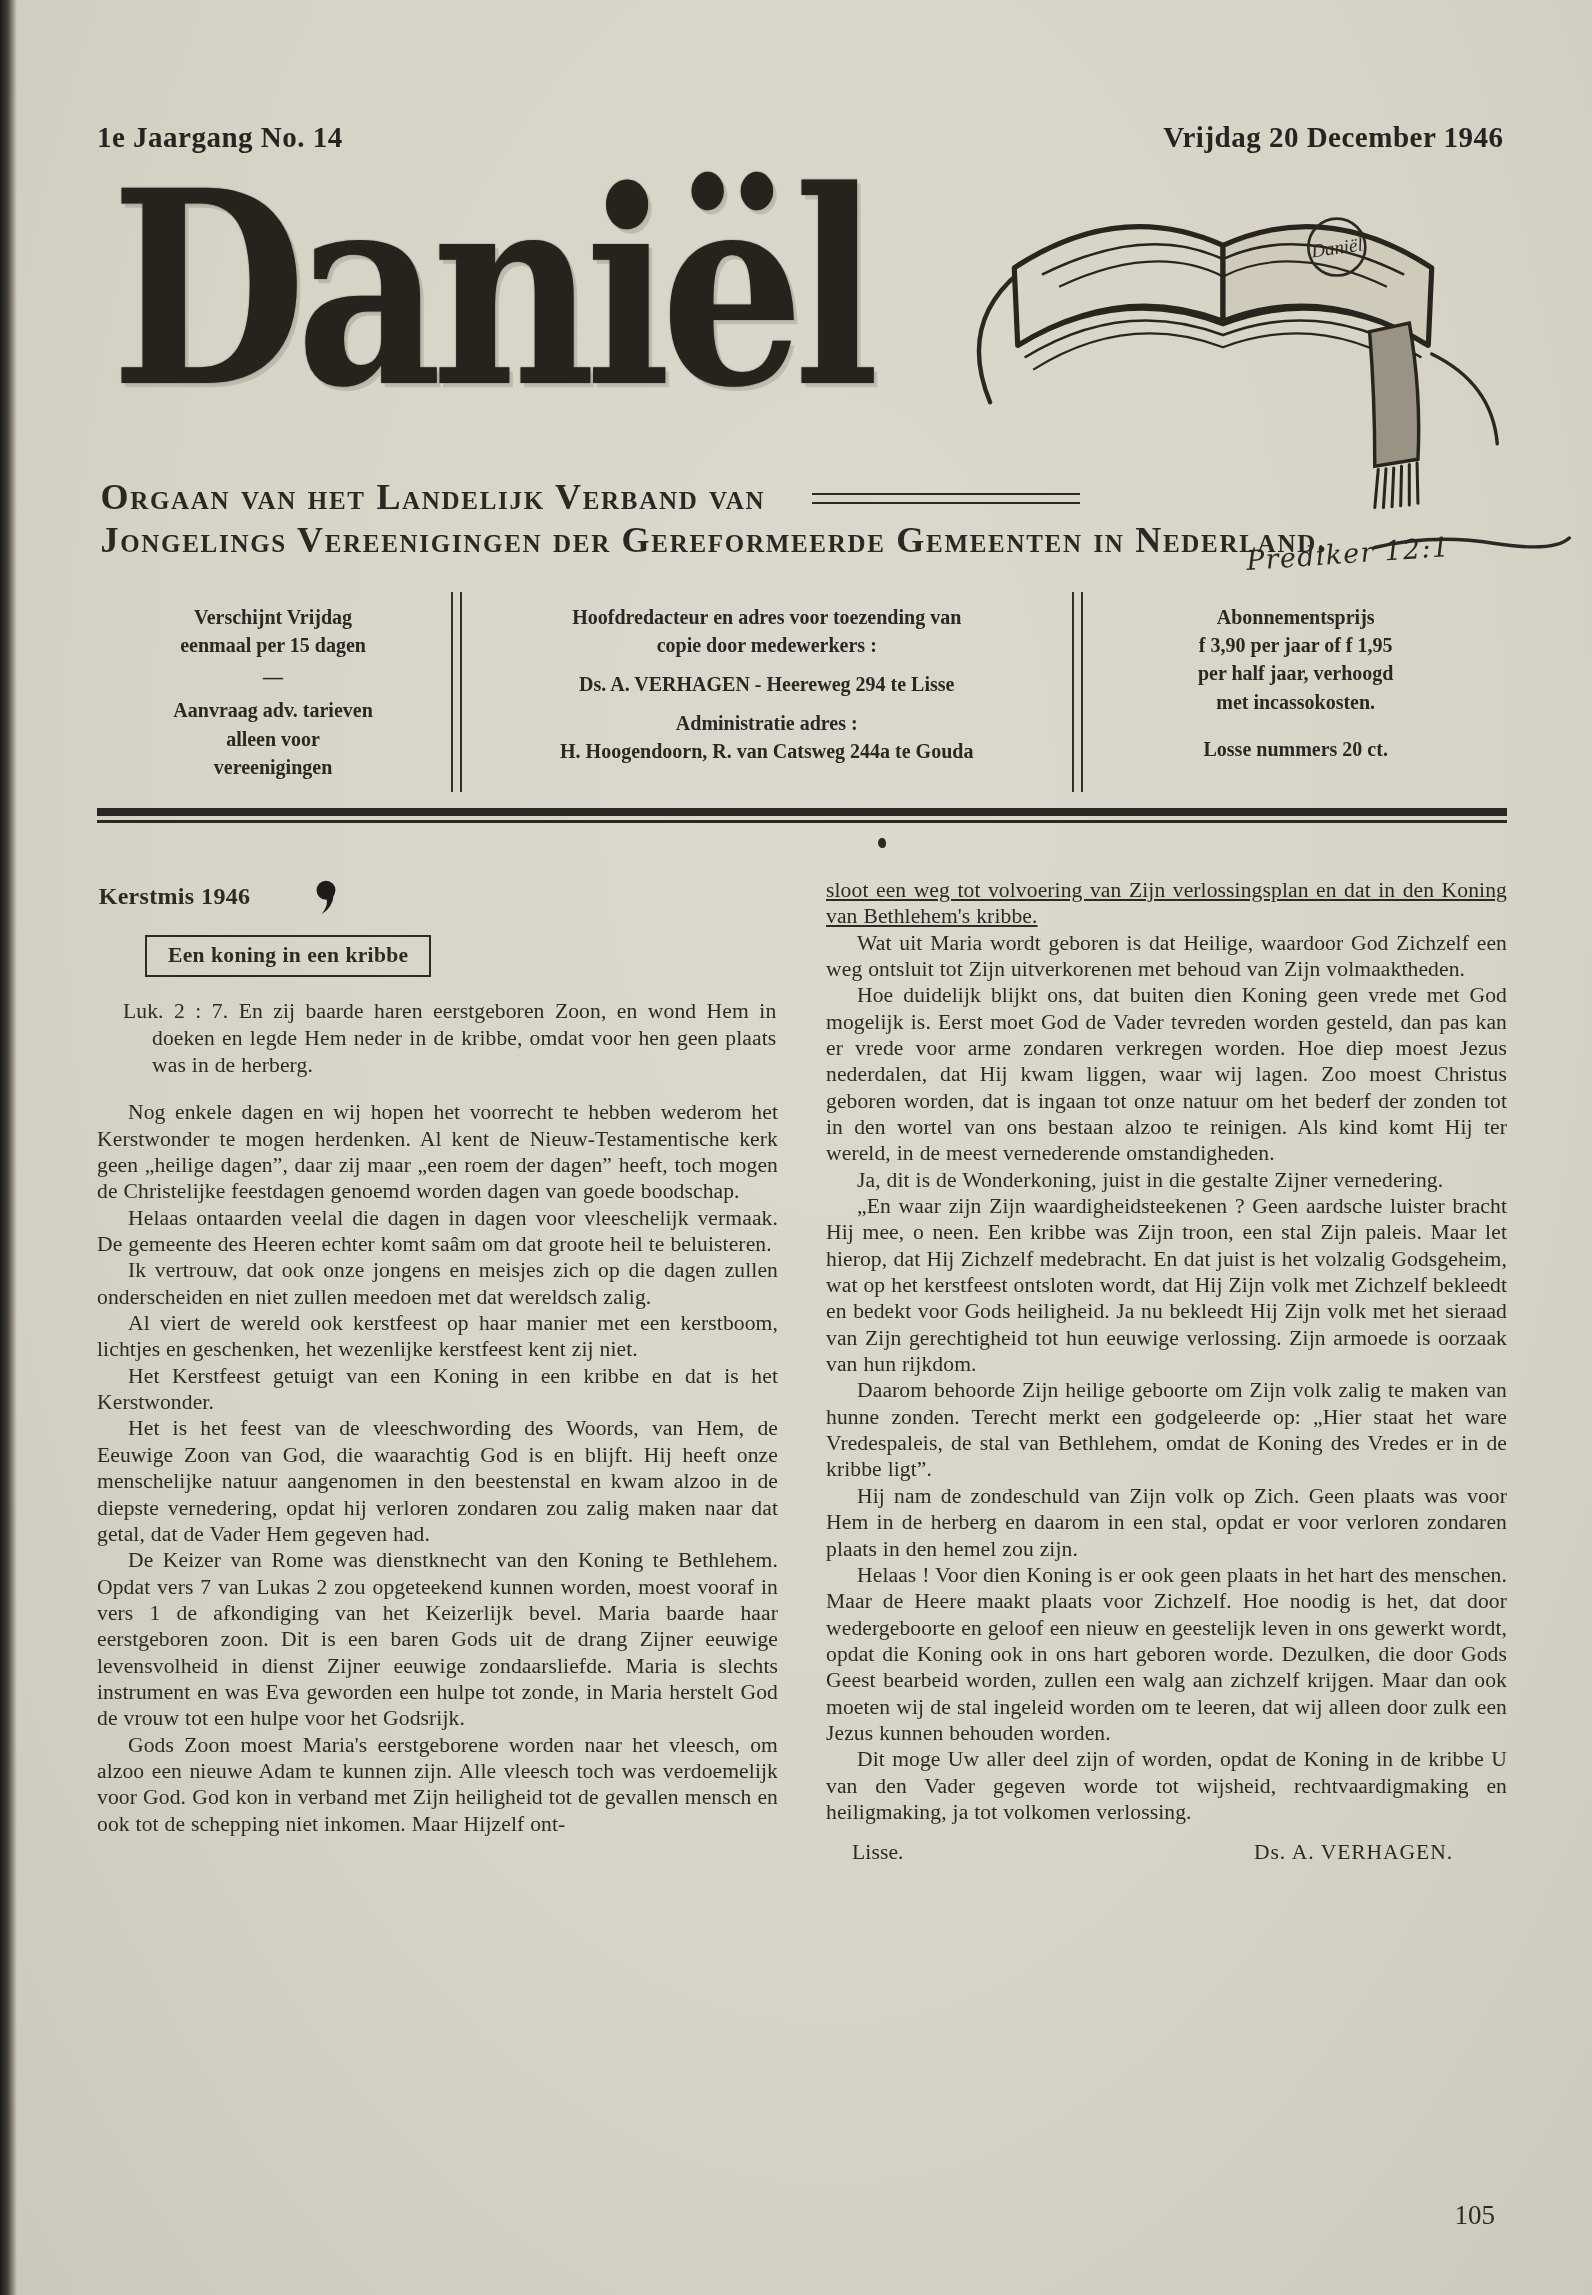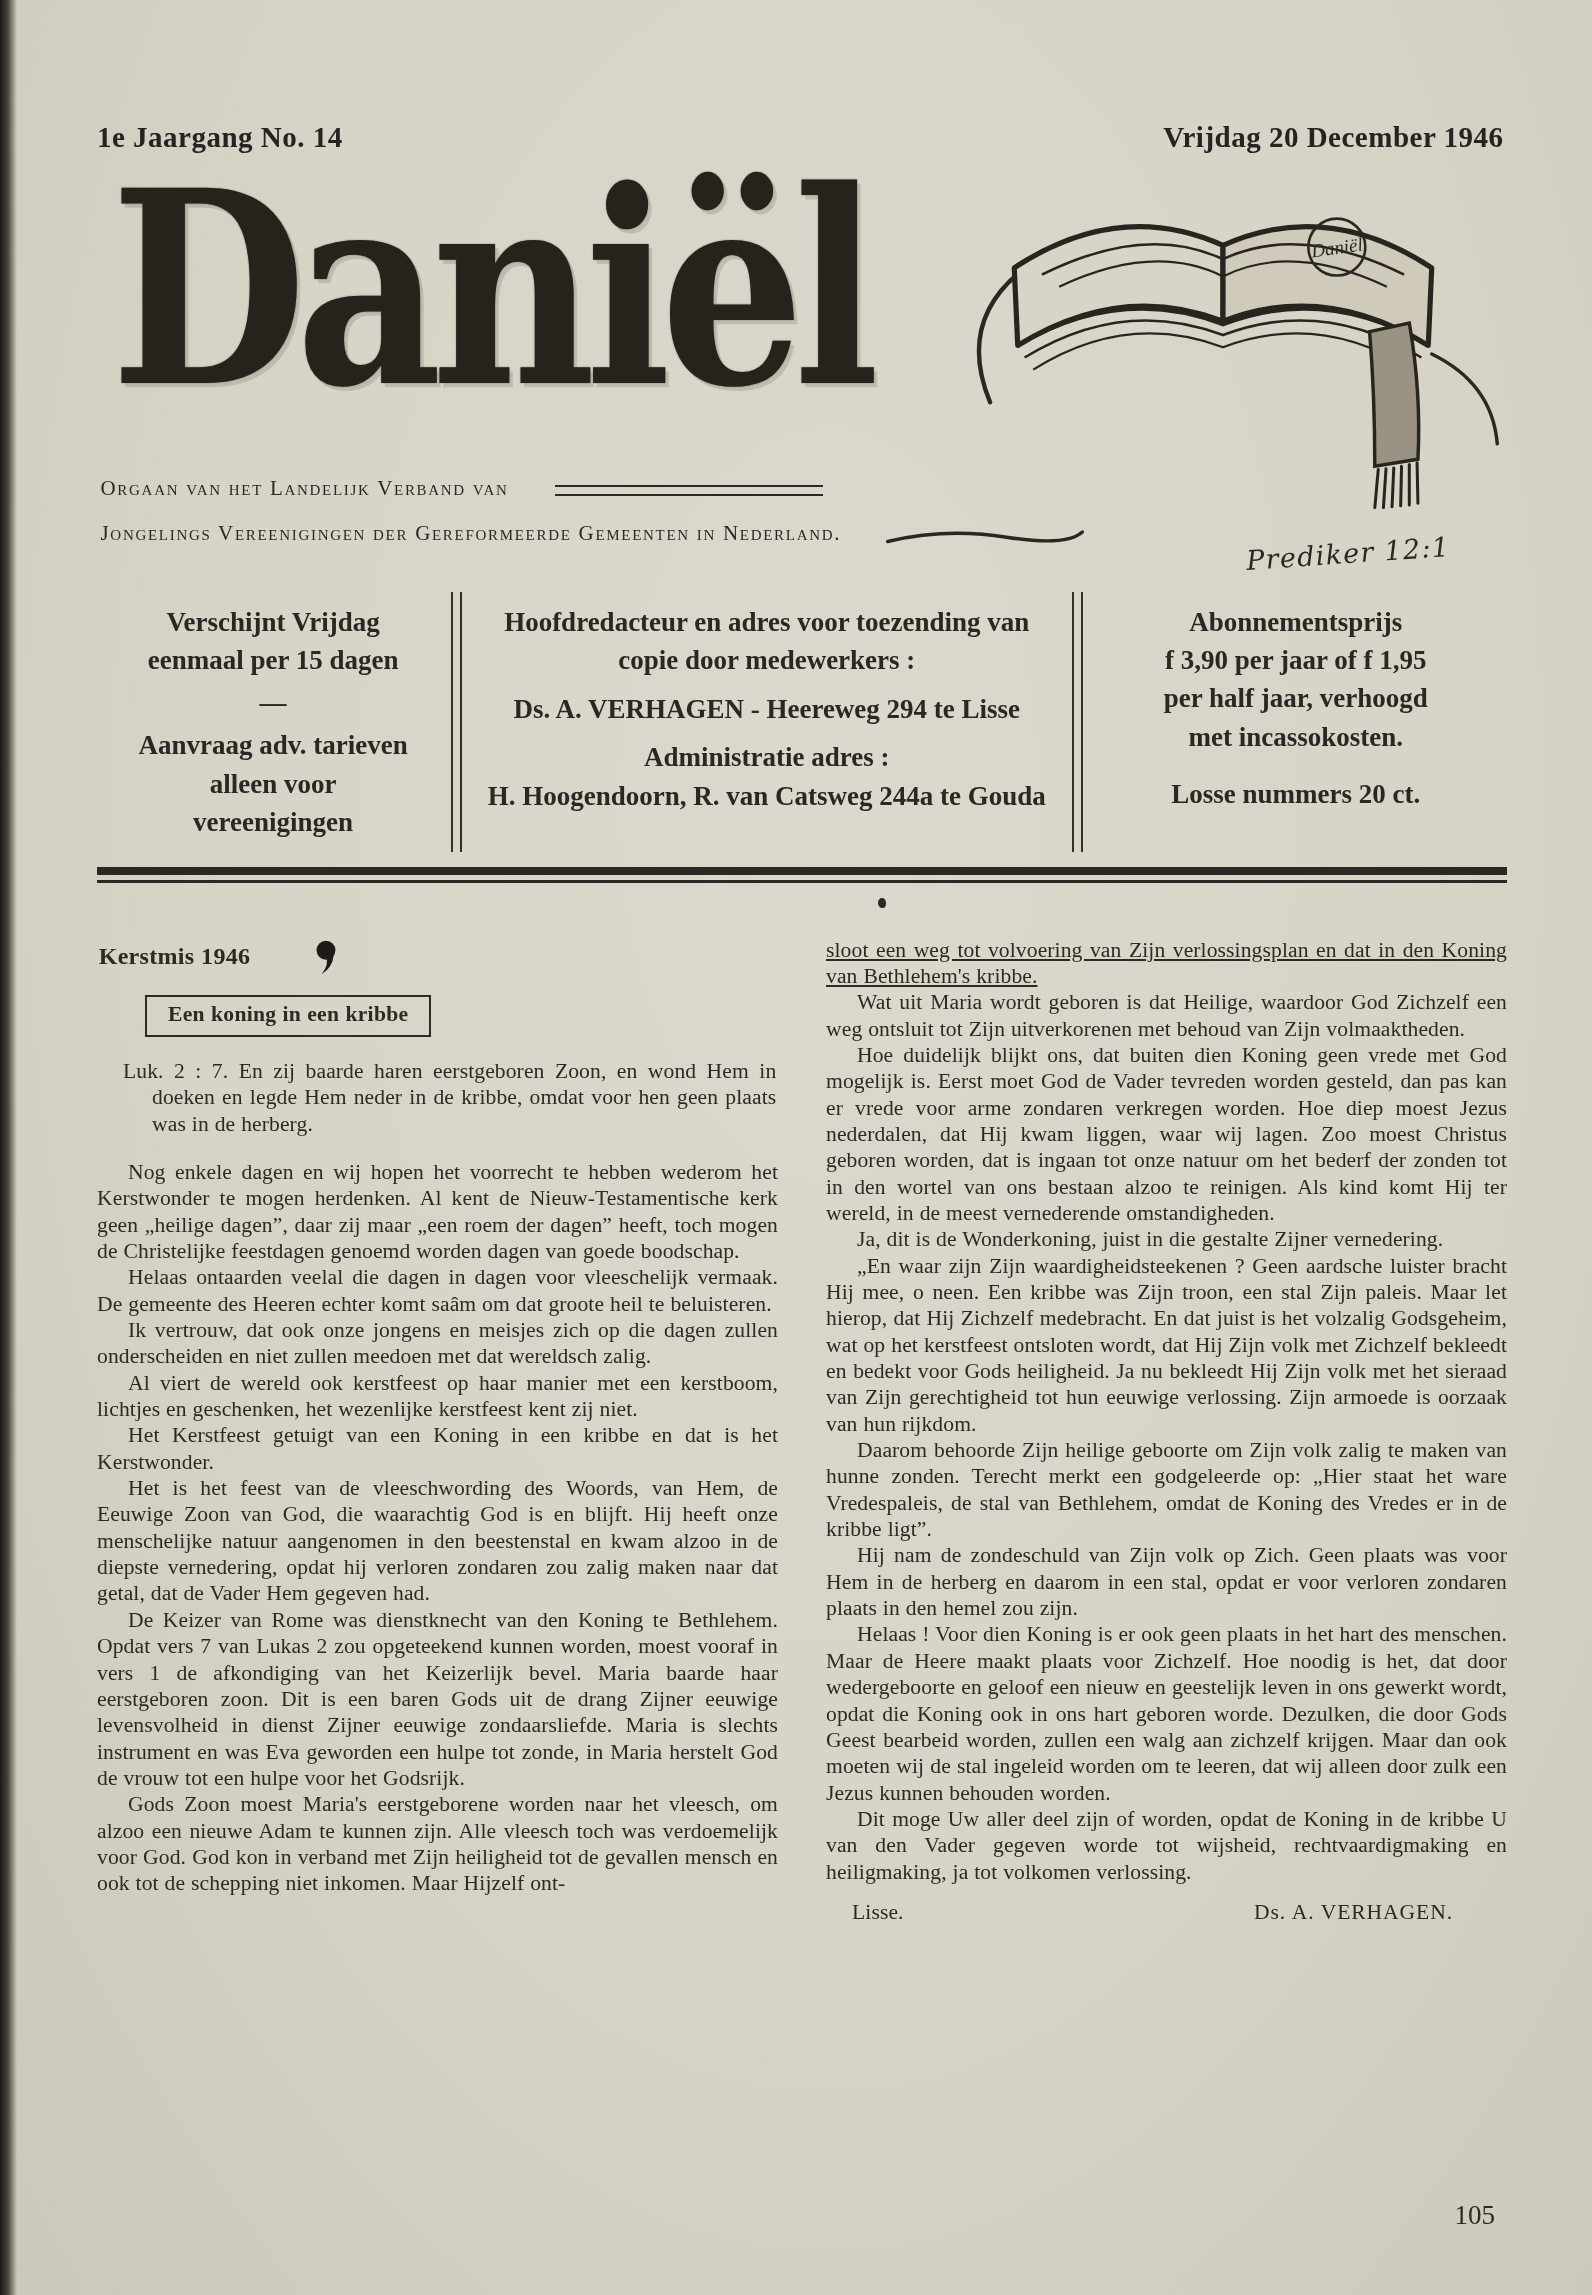--- a/index.html
+++ b/index.html
@@ -35,21 +35,21 @@
     position: absolute; left: 14px; top: -40px;
     font-family: "DejaVu Serif", serif; font-weight: 700;
     font-size: 268px; line-height: 1; letter-spacing: -0.045em;
     transform: scaleX(.84); transform-origin: left top;
     color: #26231d;
     text-shadow: 0 0 1.7px rgba(32,30,24,.55), 4.3px 4.3px 0 rgba(58,55,46,.16);
   }
   .book-art { position: absolute; left: 841px; top: -10.4px; width: 570px; height: 345px; }
   .org-line1, .org-line2 {
     position: absolute; left: 3.5px;
-    font-variant: small-caps; font-weight: normal; font-size: 21px;
+    font-variant: small-caps; font-weight: bold; font-size: 36px;
     letter-spacing: 1.7px; color: #2b2823; white-space: nowrap;
     display: flex; align-items: center; gap: 31px;
   }
   .org-line1 { top: 281px; }
   .org-line2 { top: 324px; }
   .double-rule {
     display: inline-block; width: 268px; height: 7px;
     border-top: 2.6px solid #2b2823; border-bottom: 2.6px solid #2b2823;
     margin-left: 15.5px; margin-top: 3.5px;
   }
@@ -58,21 +58,21 @@
     position: absolute; left: 1149px; top: 343px;
     font-family: "DejaVu Serif", serif; font-style: italic;
     font-size: 27px; letter-spacing: 1.3px; transform: rotate(-4deg);
     color: #2b2823;
   }
 
   
   .info-row { display: flex; margin-top: 8.6px; align-items: stretch; }
   .ibox {
     font-weight: bold; text-align: center;
-    font-size: 27px; line-height: 1.42; color: #2b2823;
+    font-size: 20px; line-height: 1.42; color: #2b2823;
     padding: 12px 10.4px;
   }
   .col1 { flex: 0 0 23.5%; }
   .col2 { flex: 1 1 auto; }
   .col3 { flex: 0 0 28.5%; }
   .vrule {
     flex: 0 0 7px; margin: 1.7px 1.7px;
     border-left: 2.6px solid #33302a; border-right: 2.6px solid #33302a;
   }
   .idash { margin: 3.5px 0 5.2px; }

